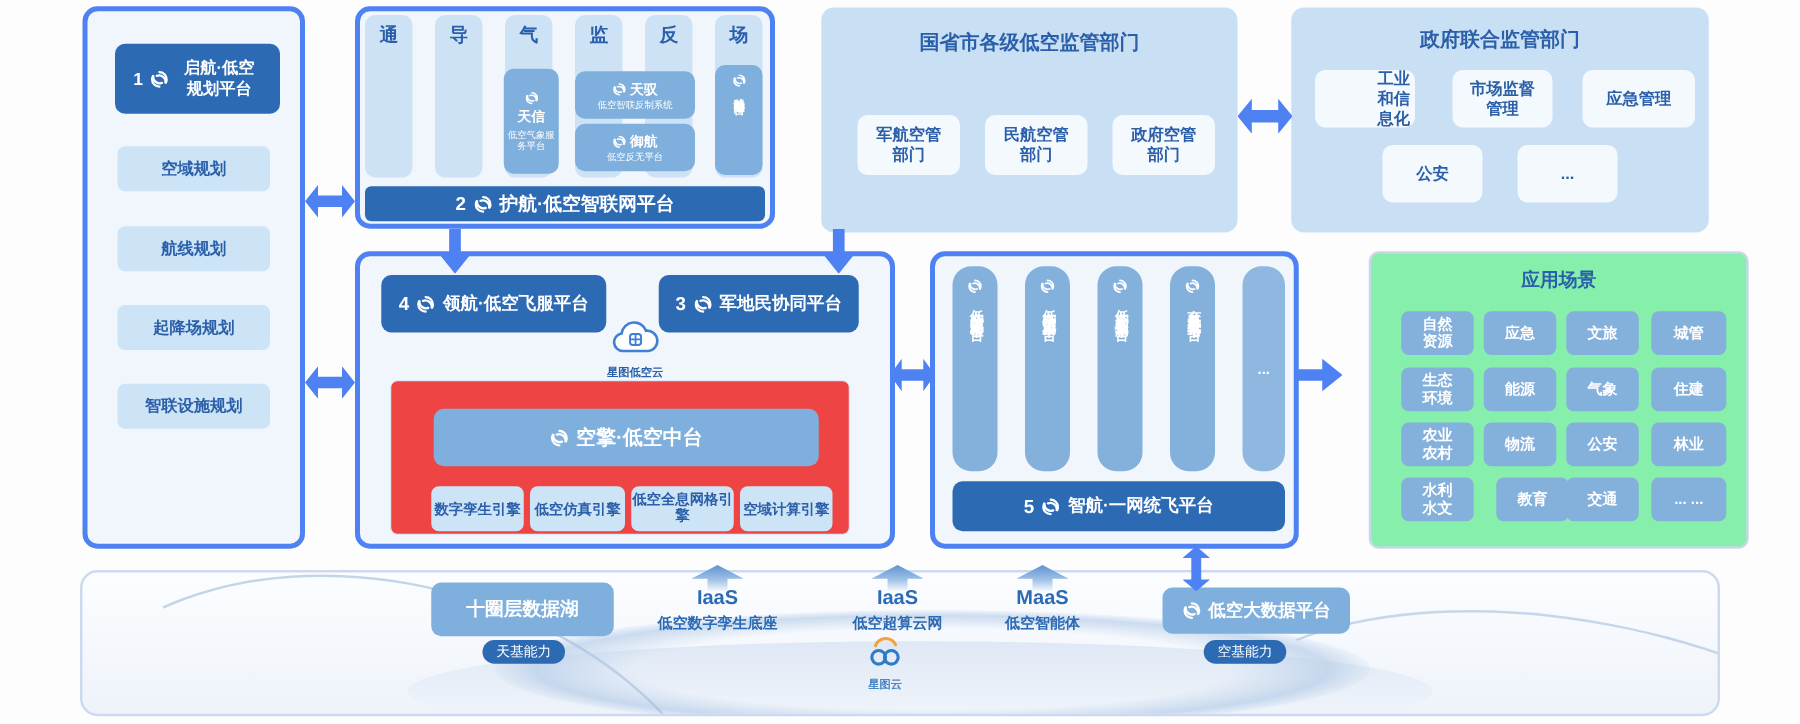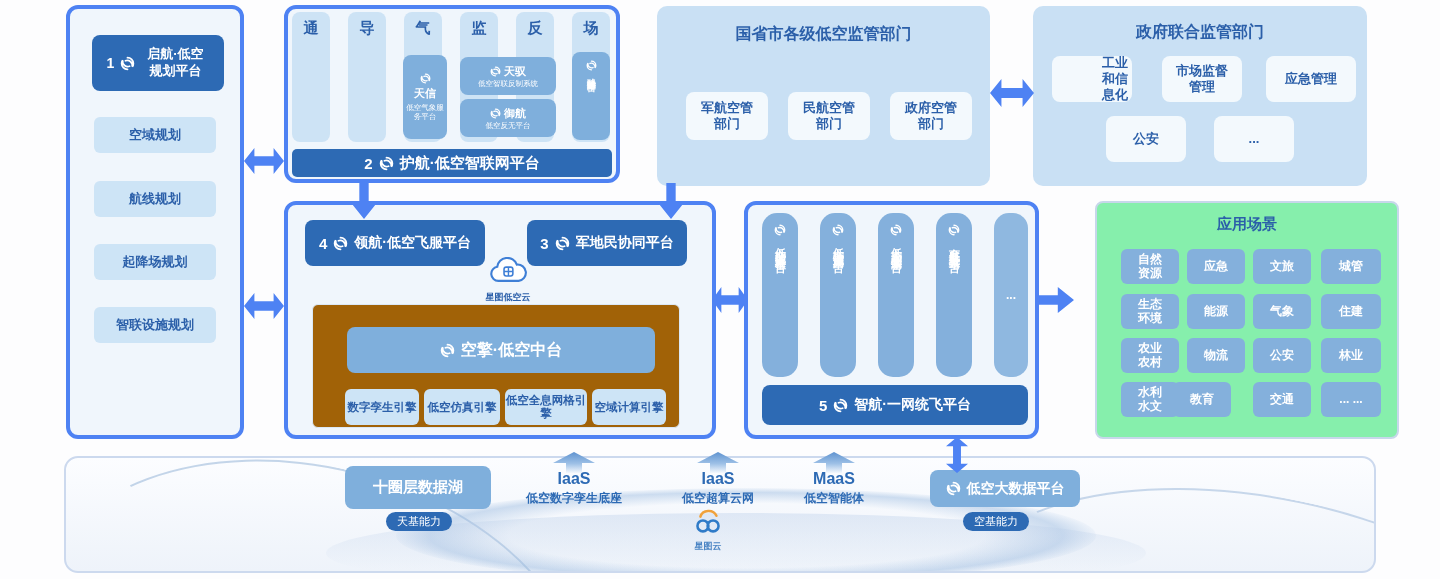--- a/index.html
+++ b/index.html
@@ -146,21 +146,21 @@
 
     <div class="abs" style="left:190px;top:52px;width:60px;text-align:center;">
       <svg viewBox="0 0 48 34" width="44" height="30">
         <path d="M13 27a8 8 0 0 1-1.2-15.9A11.5 11.5 0 0 1 34 8.6 8.8 8.8 0 0 1 36 27z" fill="#fff" stroke="#3f7fd6" stroke-width="2.4"></path>
         <rect x="19.5" y="11.5" width="10" height="10" rx="2.5" fill="none" stroke="#3f7fd6" stroke-width="1.8"></rect>
         <path d="M24.5 11.5v10M19.5 16.5h10" stroke="#3f7fd6" stroke-width="1.6"></path>
       </svg>
       <div style="font-size:9px;color:#2b5fa9;">星图低空云</div>
     </div>
 
-    <div class="abs" style="left:24px;top:99px;width:368px;height:124px;background:#a16207;border:1px solid #dbe8f6;border-radius:6px;">
+    <div class="abs" style="left:24px;top:99px;width:368px;height:124px;background:#ef4444;border:1px solid #dbe8f6;border-radius:6px;">
       <div class="abs midbox" style="left:34px;top:22px;width:308px;height:46px;font-size:16px;border-radius:8px;">
         <span class="swirl i14"><svg viewBox="0 0 20 20" width="100%" height="100%">
               <g fill="none" stroke="#fff" stroke-width="2.4" stroke-linecap="round">
                 <path d="M10 2.2a7.8 7.8 0 0 1 7.8 7.8c0 1.6-.5 3.1-1.4 4.3.5-2.8-.4-5.5-2.6-7.1-1.9-1.4-4.4-1.7-6.6-.9"></path>
                 <path d="M10 17.8A7.8 7.8 0 0 1 2.2 10c0-1.6.5-3.1 1.4-4.3-.5 2.8.4 5.5 2.6 7.1 1.9 1.4 4.4 1.7 6.6.9"></path>
               </g>
             </svg></span>
         <span>空擎·低空中台</span>
       </div>
       <div class="abs litechip" style="left:32px;top:84px;width:74px;height:36px;font-size:11.5px;">数字孪生引擎</div>
@@ -270,21 +270,21 @@
     <div class="abs chip" style="left:224px;top:91px;width:60px;height:35px;">住建</div>
     <div class="abs chip" style="left:24px;top:135px;width:58px;height:35px;">
         <span class="narrow">农业农村</span>
       </div>
     <div class="abs chip" style="left:90px;top:135px;width:58px;height:35px;">物流</div>
     <div class="abs chip" style="left:156px;top:135px;width:58px;height:35px;">公安</div>
     <div class="abs chip" style="left:224px;top:135px;width:60px;height:35px;">林业</div>
     <div class="abs chip" style="left:24px;top:179px;width:58px;height:35px;">
         <span class="narrow">水利水文</span>
       </div>
-    <div class="abs chip" style="left:76px;top:179px;width:58px;height:35px;">教育</div>
+    <div class="abs chip" style="left:100px;top:179px;width:58px;height:35px;">教育</div>
     <div class="abs chip" style="left:156px;top:179px;width:58px;height:35px;">交通</div>
     <div class="abs chip" style="left:224px;top:179px;width:60px;height:35px;">... ...</div>
   </div>
 
   <div class="abs band" style="left:64px;top:456px;width:1312px;height:117px;">
     <div class="curve" style="left:-40px;top:8px;width:560px;height:380px;border-top-color:rgba(150,180,215,.55);transform:rotate(14deg);"></div>
     <div class="curve" style="left:880px;top:40px;width:640px;height:320px;border-top-color:rgba(150,180,215,.5);transform:rotate(12deg);"></div>
     <div class="curve" style="left:330px;top:30px;width:700px;height:95px;border:none;border-radius:50%;background:radial-gradient(ellipse at 50% 50%, rgba(255,255,255,0) 48%, rgba(160,190,225,.5) 64%, rgba(255,255,255,0) 72%);"></div>
     <div class="curve" style="left:260px;top:55px;width:820px;height:80px;border:none;border-radius:50%;background:linear-gradient(180deg, rgba(185,205,232,.38), rgba(255,255,255,0) 70%);"></div>
   </div>

